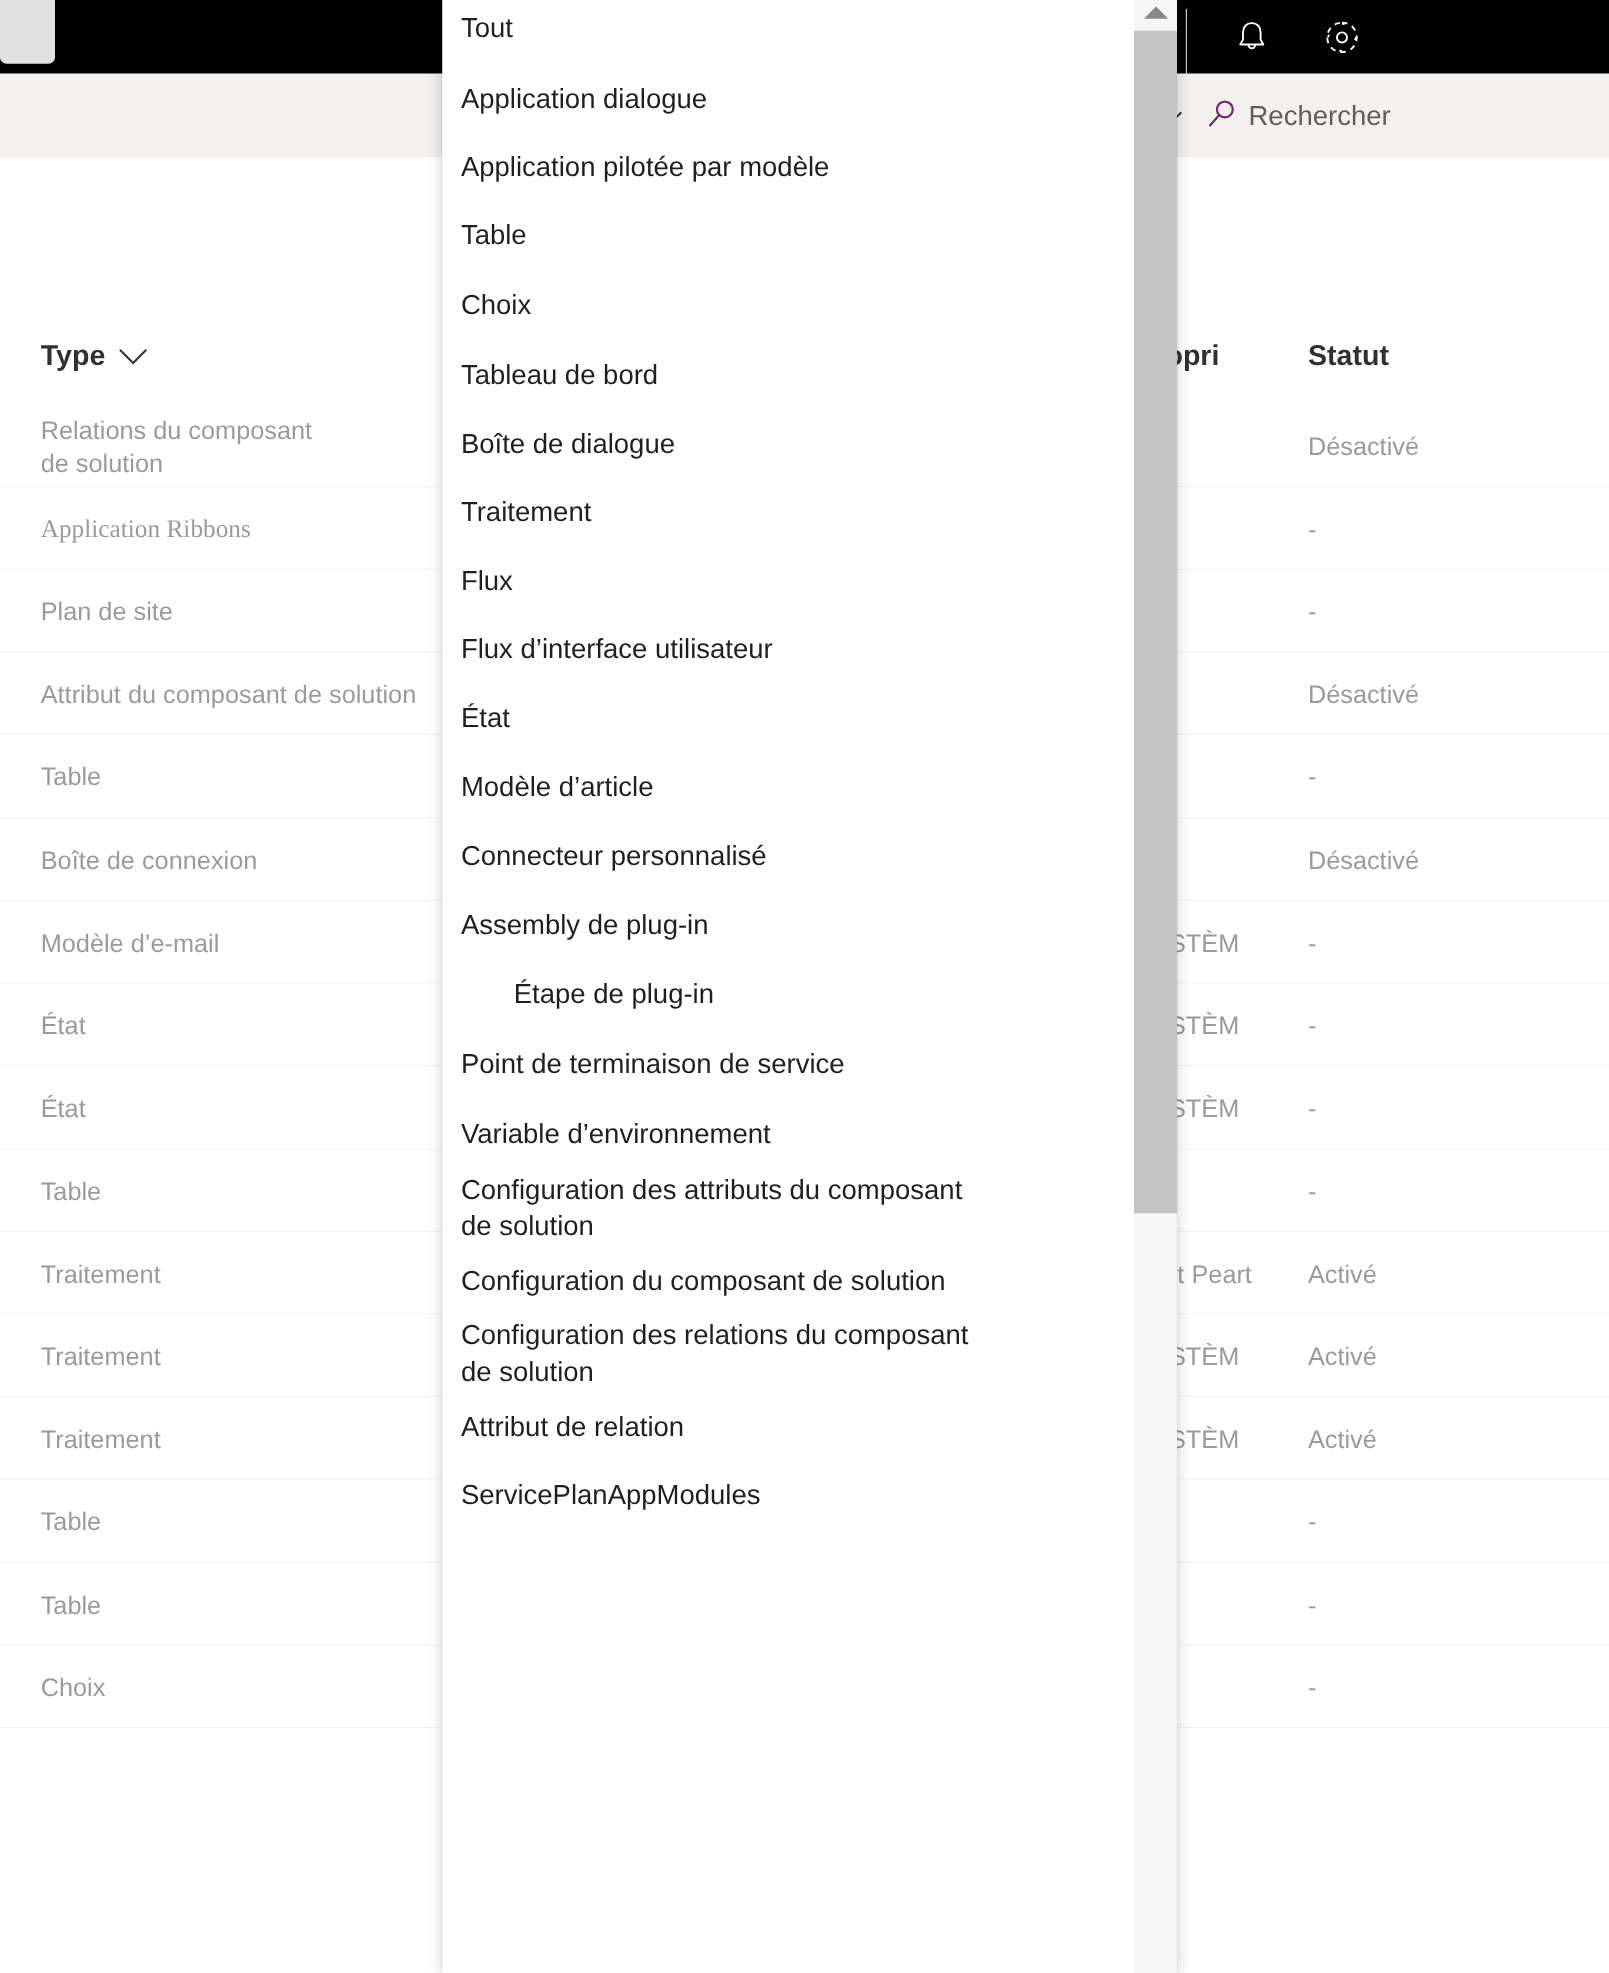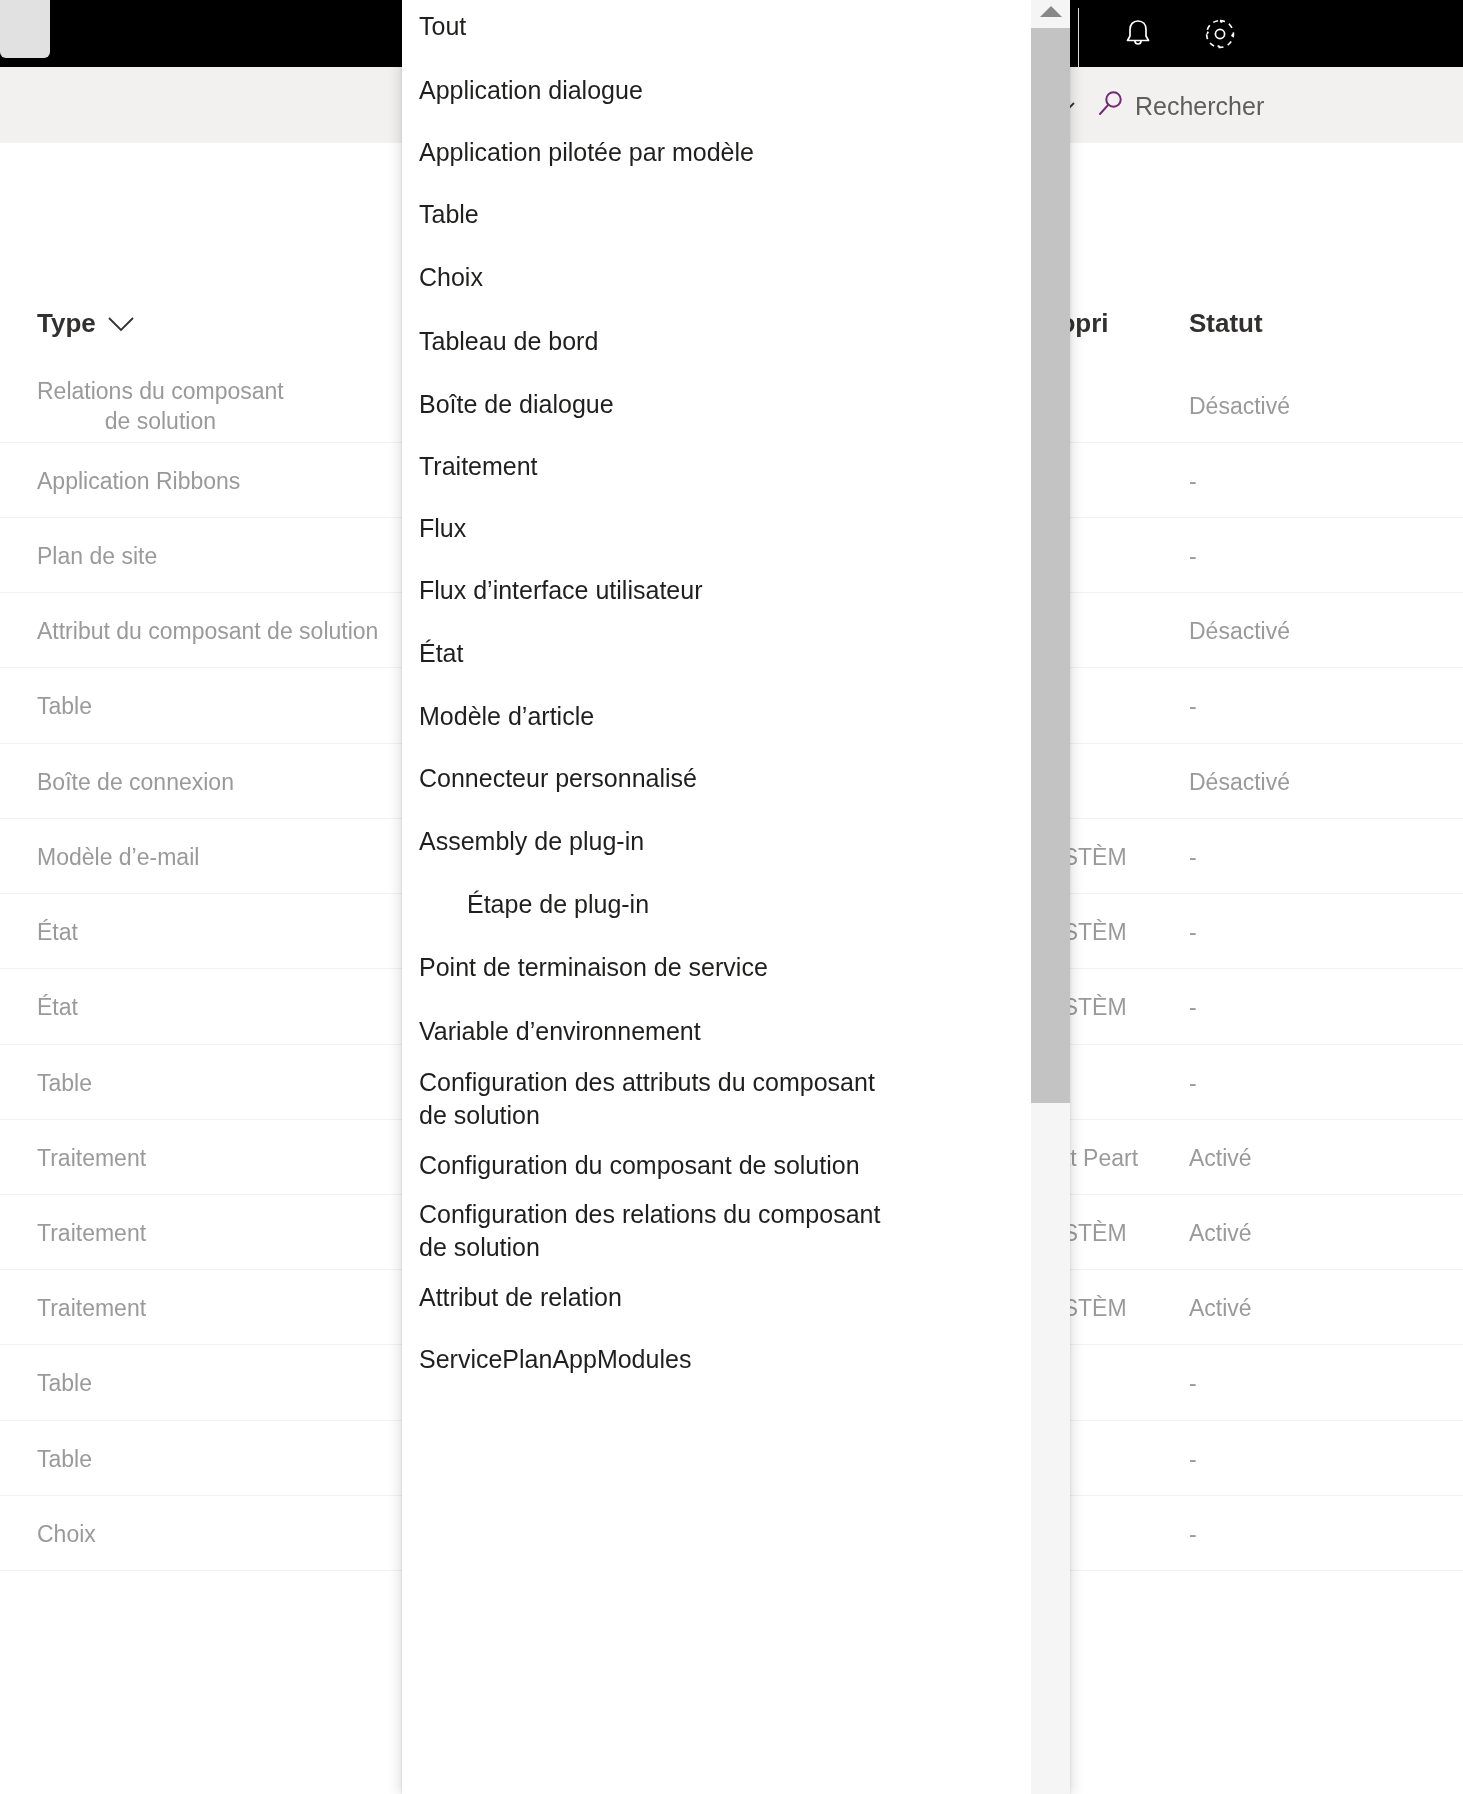--- a/index.html
+++ b/index.html
@@ -108,21 +108,20 @@
     gap: 12px;
   }
   #th-type { left: 37px; top: 0; }
   #th-propri { left: 1032px; top: 0; }
   #th-statut { left: 1189px; top: 0; }
 
   .rows {
     position: absolute;
     left: 0; top: 225px;
     width: 1463px;
-    text-align: center;
   }
   .row {
     position: relative;
     border-bottom: 1px solid #f3f2f1;
     box-sizing: border-box;
   }
   .cell {
     position: absolute;
     color: #9a9a9a;
     font-size: 23px;
@@ -231,21 +230,21 @@
     </div>
 
     <div class="rows" id="table-rows">
         <div class="row" style="height: 75px;">
           <div class="cell cell-type" style="top: 8px;">Relations du composant
 de solution</div>
           <div class="cell cell-owner" style="top: 23px;">-</div>
           <div class="cell cell-state" style="top: 23px;">Désactivé</div>
         </div>
         <div class="row" style="height: 75px;">
-          <div class="cell cell-type" style="top: 23px;">Application Ribbons</div>
+          <div class="cell cell-type" style="top: 23px; font-family: Liberation Serif, serif;">Application Ribbons</div>
           <div class="cell cell-owner" style="top: 23px;">-</div>
           <div class="cell cell-state" style="top: 23px;">-</div>
         </div>
         <div class="row" style="height: 75px;">
           <div class="cell cell-type" style="top: 23px;">Plan de site</div>
           <div class="cell cell-owner" style="top: 23px;">-</div>
           <div class="cell cell-state" style="top: 23px;">-</div>
         </div>
         <div class="row" style="height: 75px;">
           <div class="cell cell-type" style="top: 23px;">Attribut du composant de solution</div>

